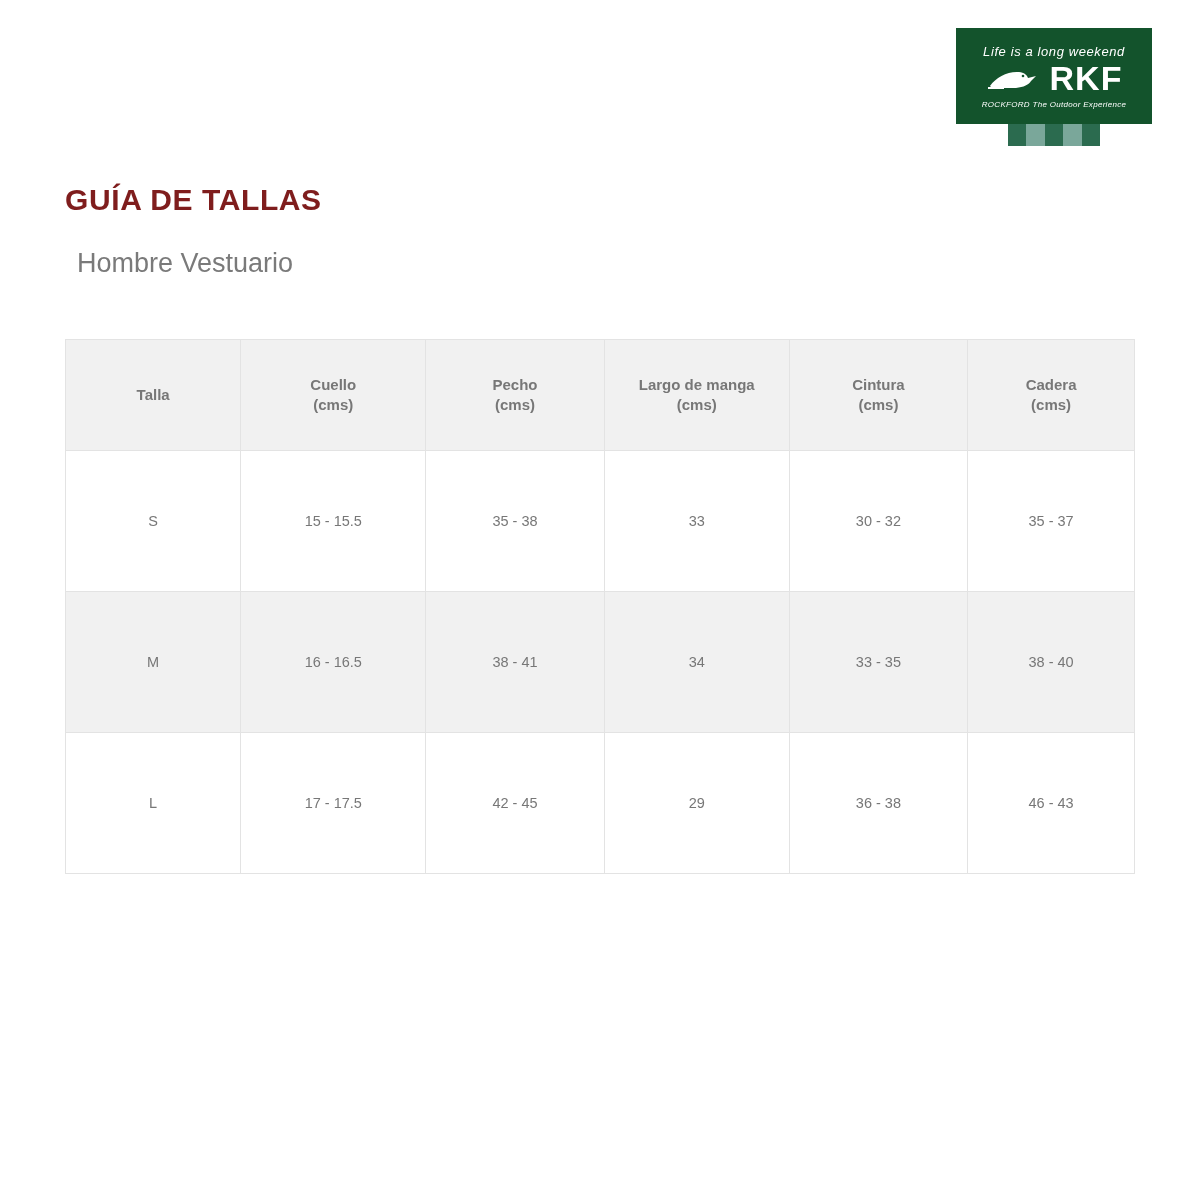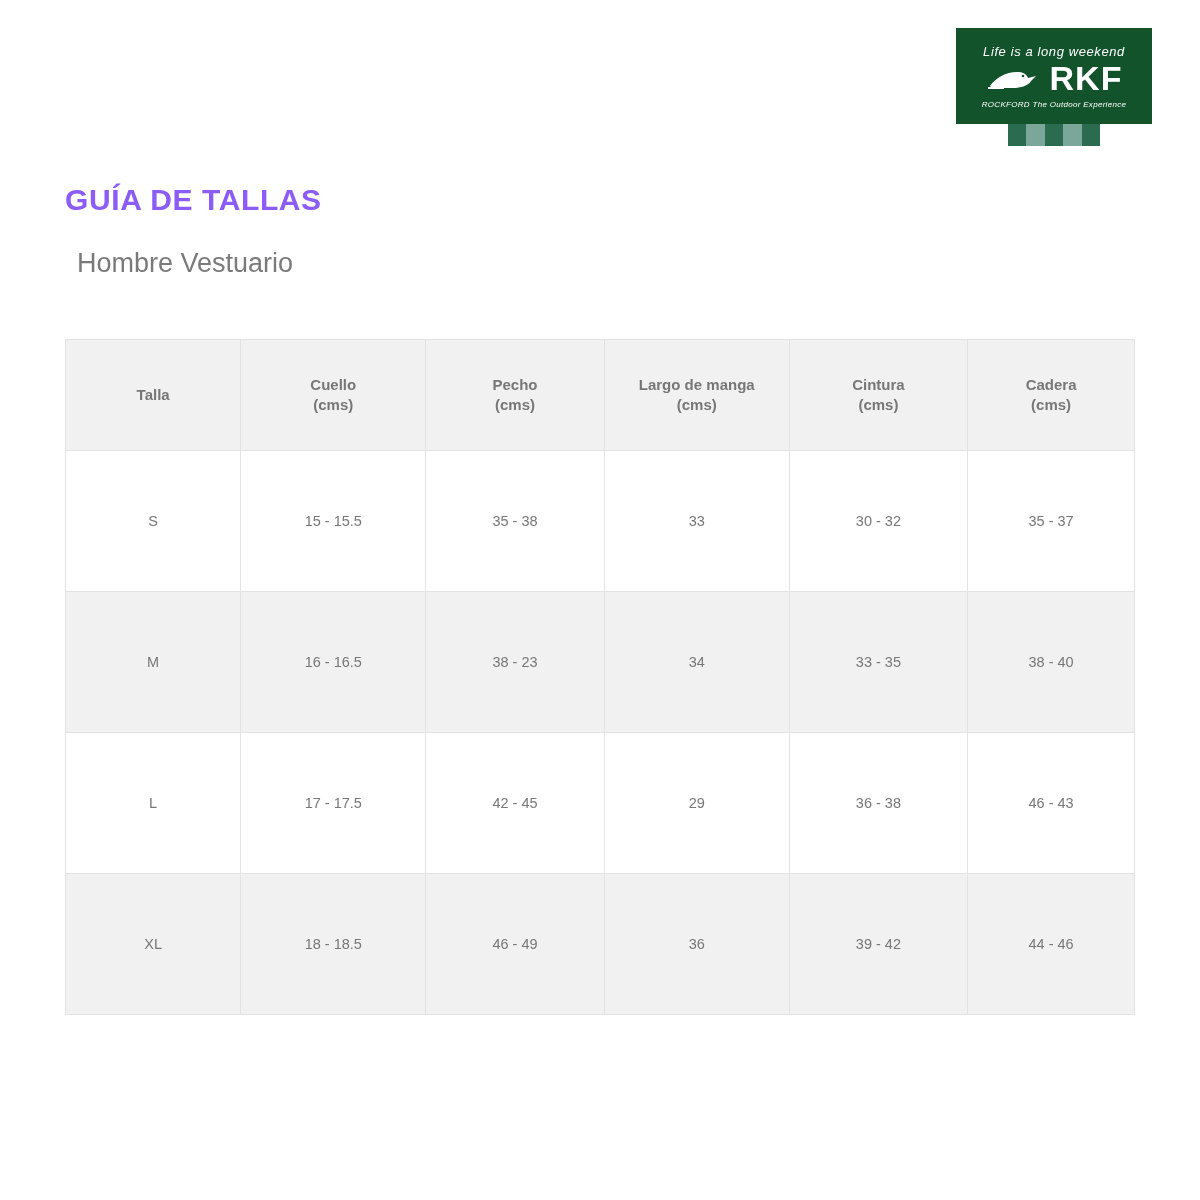--- a/index.html
+++ b/index.html
@@ -83,21 +83,21 @@
   }
 
   
   .title {
     position: absolute;
     left: 65px;
     top: 183px;
     font-size: 30px;
     font-weight: bold;
     letter-spacing: 0.6px;
-    color: #8b5cf6;
+    color: #7f1d1d;
     margin: 0;
   }
   .subtitle {
     position: absolute;
     left: 65px;
     top: 236px;
     font-size: 27px;
     font-weight: normal;
     color: #7a7a7a;
     margin: 12px;
@@ -221,36 +221,28 @@
         <td>S</td>
         <td>15 - 15.5</td>
         <td>35 - 38</td>
         <td>33</td>
         <td>30 - 32</td>
         <td>35 - 37</td>
       </tr>
       <tr class="even-row">
         <td>M</td>
         <td>16 - 16.5</td>
-        <td>38 - 23</td>
+        <td>38 - 41</td>
         <td>34</td>
         <td>33 - 35</td>
         <td>38 - 40</td>
       </tr>
       <tr class="odd-row">
         <td>L</td>
         <td>17 - 17.5</td>
         <td>42 - 45</td>
         <td>29</td>
         <td>36 - 38</td>
         <td>46 - 43</td>
       </tr>
-      <tr class="even-row">
-        <td>XL</td>
-        <td>18 - 18.5</td>
-        <td>46 - 49</td>
-        <td>36</td>
-        <td>39 - 42</td>
-        <td>44 - 46</td>
-      </tr>
     </tbody>
   </table>
 </div>
 
 </body></html>

